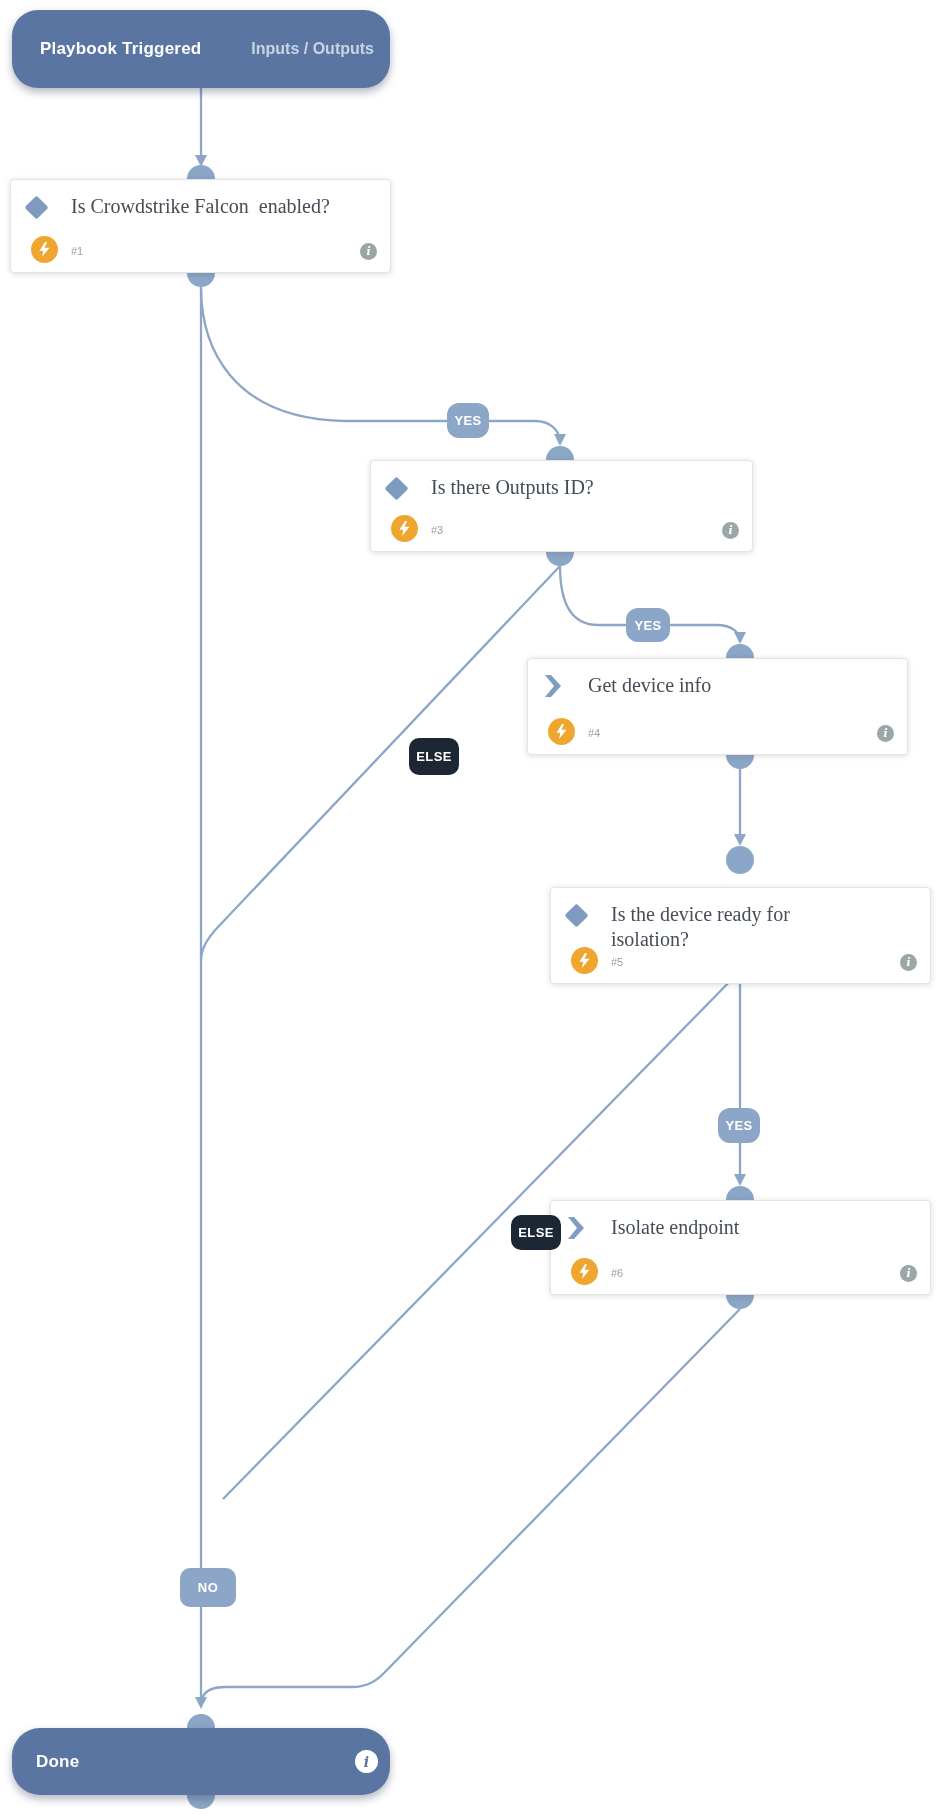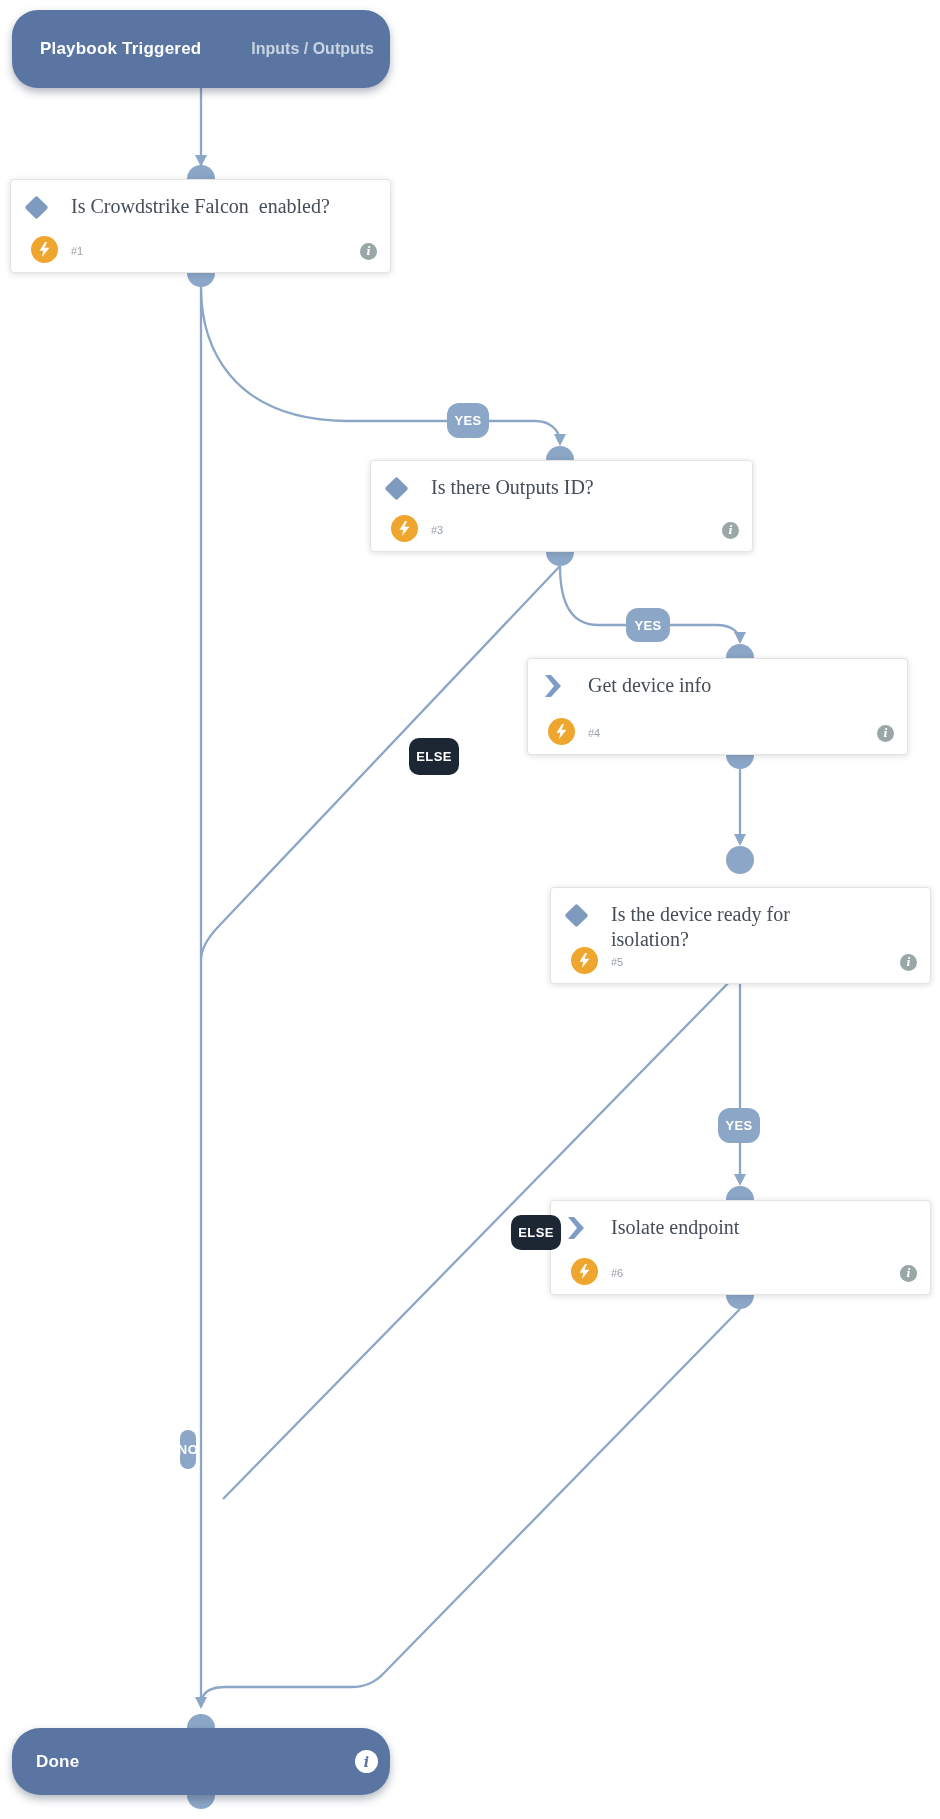--- a/index.html
+++ b/index.html
@@ -180,20 +180,20 @@
     </span>
     <span class="task-num">#6</span>
     <span class="card-info">i</span>
   </div>
 
   <div class="badge" style="left:447px;top:403px;width:42px;height:35px;">YES</div>
   <div class="badge" style="left:626px;top:608px;width:44px;height:34px;">YES</div>
   <div class="badge badge-else" style="left:363px;top:738px;width:50px;height:37px;">ELSE</div>
   <div class="badge" style="left:718px;top:1108px;width:42px;height:35px;">YES</div>
   <div class="badge badge-else" style="left:465px;top:1215px;width:50px;height:35px;">ELSE</div>
-  <div class="badge badge-no" style="left:180px;top:1430px;width:16px;height:39px;">NO</div>
+  <div class="badge badge-no" style="left:180px;top:1568px;width:56px;height:39px;">NO</div>
 
   <div class="banner banner-done">
     <span class="banner-title">Done</span>
     <span class="done-info">i</span>
   </div>
 
 </div>
 
 </body></html>

